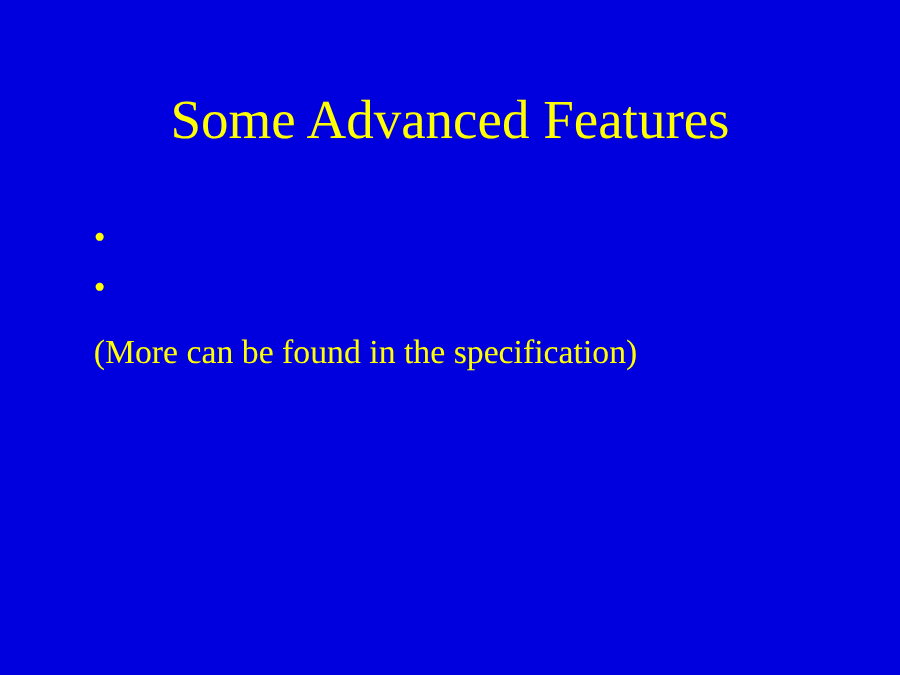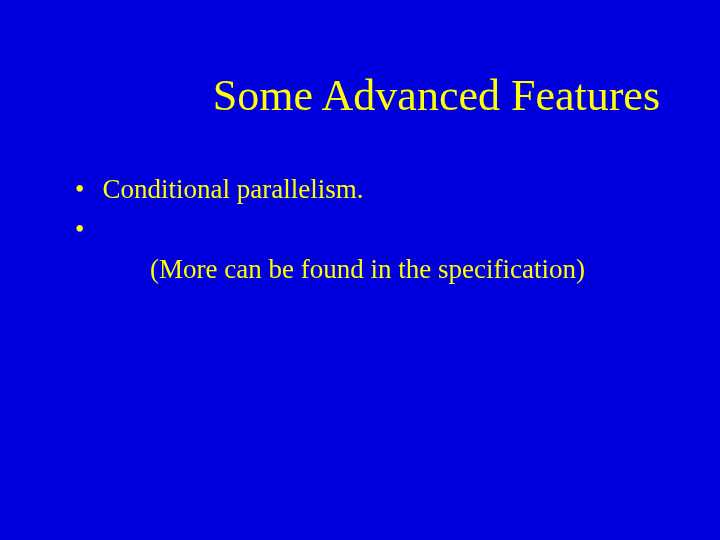--- a/index.html
+++ b/index.html
@@ -16,51 +16,49 @@
     }
     .slide {
       width: 100%;
       height: 100%;
       padding: 70px 60px 0 60px;
     }
     .title {
       color: #ffff00;
       font-size: 44px;
       font-weight: normal;
-      text-align: right;
+      text-align: center;
       margin-bottom: 50px;
     }
     .content {
       color: #ffff00;
       font-size: 27px;
       line-height: 1.4;
       padding-left: 15px;
     }
     .bullet-item {
       display: flex;
       align-items: baseline;
       margin-bottom: 2px;
     }
     .bullet {
       margin-right: 18px;
       flex-shrink: 0;
     }
     .note {
-      margin-top: 2px;
-      text-align: center;
+      margin-top: 14px;
     }
   </style>
 </head>
 <body>
 
 <div class="slide">
   <h1 class="title">Some Advanced Features</h1>
   <div class="content">
     <div class="bullet-item">
       <span class="bullet">•</span>
-      <span>Conditional parallelism.</span>
     </div>
     <div class="bullet-item">
       <span class="bullet">•</span>
     </div>
     <div class="note">(More can be found in the specification)</div>
   </div>
 </div>
 
 </body></html>

